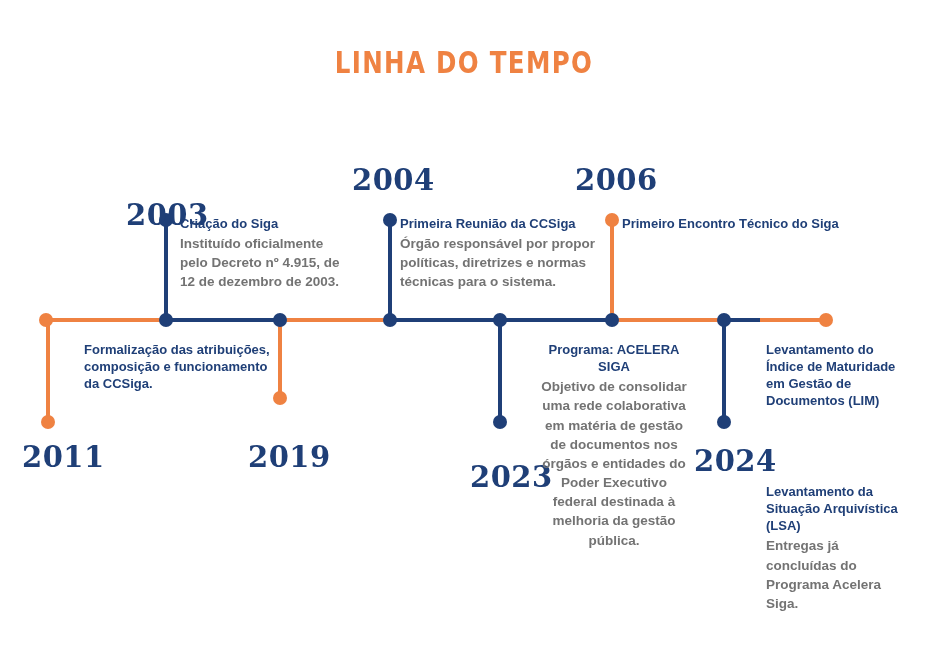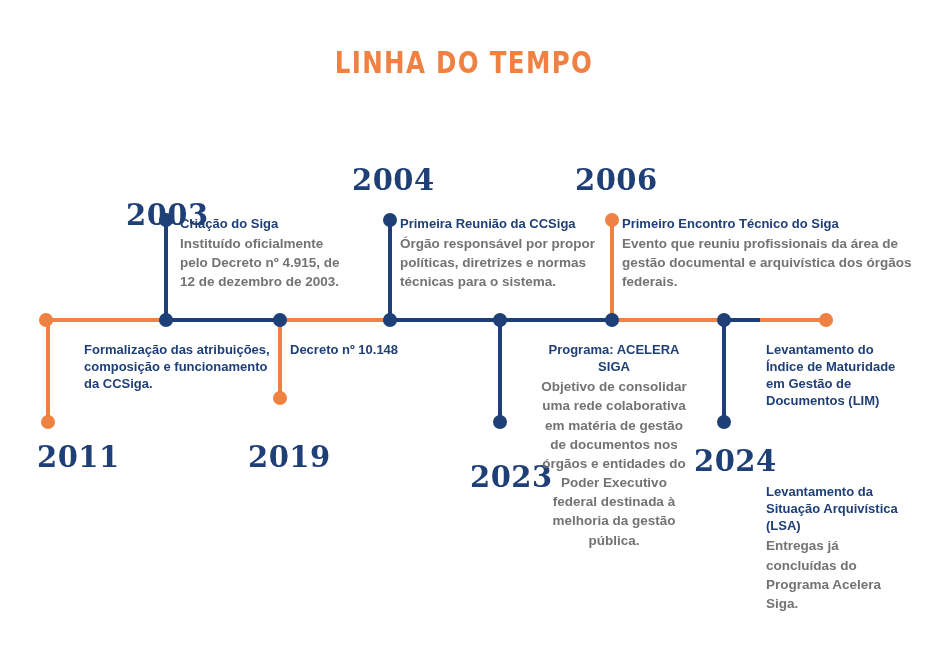--- a/index.html
+++ b/index.html
@@ -97,46 +97,44 @@
   <circle cx="280" cy="320" r="7" fill="#1f3f77"></circle>
   <circle cx="390" cy="320" r="7" fill="#1f3f77"></circle>
   <circle cx="500" cy="320" r="7" fill="#1f3f77"></circle>
   <circle cx="612" cy="320" r="7" fill="#1f3f77"></circle>
   <circle cx="724" cy="320" r="7" fill="#1f3f77"></circle>
 </svg>
 
 <div class="year" style="left:126px; top:163px;margin-top:35px;">2003</div>
 <div class="year" style="left:352px; top:163px;">2004</div>
 <div class="year" style="left:575px; top:163px;">2006</div>
-<div class="year" style="left:37px; top:440px;text-align:right;">2011</div>
+<div class="year" style="left:22px; top:440px;text-align:right;">2011</div>
 <div class="year" style="left:248px; top:440px;">2019</div>
 <div class="year" style="left:470px; top:460px;">2023</div>
 <div class="year" style="left:694px; top:444px;">2024</div>
 
 <div class="entry" style="left:180px; top:215px; width:160px;">
   <div class="head">Criação do Siga</div>
   <div class="body">Instituído oficialmente pelo Decreto nº 4.915, de 12 de dezembro de 2003.</div>
 </div>
 
 <div class="entry" style="left:400px; top:215px; width:205px;">
   <div class="head">Primeira Reunião da CCSiga</div>
   <div class="body">Órgão responsável por propor políticas, diretrizes e normas técnicas para o sistema.</div>
 </div>
 
 <div class="entry" style="left:622px; top:215px; width:290px;">
   <div class="head">Primeiro Encontro Técnico do Siga</div>
-  <div class="body">Evento que reuniu profissionais da área de gestão documental e arquivística dos órgãos federais.</div>
 </div>
 
 <div class="entry allbold" style="left:64px; top:341px; width:200px;margin-left:20px;">
   <div class="head">Formalização das atribuições, composição e funcionamento da CCSiga.</div>
 </div>
 
 <div class="entry" style="left:290px; top:341px; width:170px;">
-  <div class="head">Decreto nº 10.148</div>
 </div>
 
 <div class="entry" style="left:538px; top:341px; width:152px;text-align:center;">
   <div class="head">Programa: ACELERA SIGA</div>
   <div class="body">Objetivo de consolidar uma rede colaborativa em matéria de gestão de documentos nos órgãos e entidades do Poder Executivo federal destinada à melhoria da gestão pública.</div>
 </div>
 
 <div class="entry allbold" style="left:766px; top:341px; width:145px;">
   <div class="head">Levantamento do Índice de Maturidade em Gestão de Documentos (LIM)</div>
 </div>

